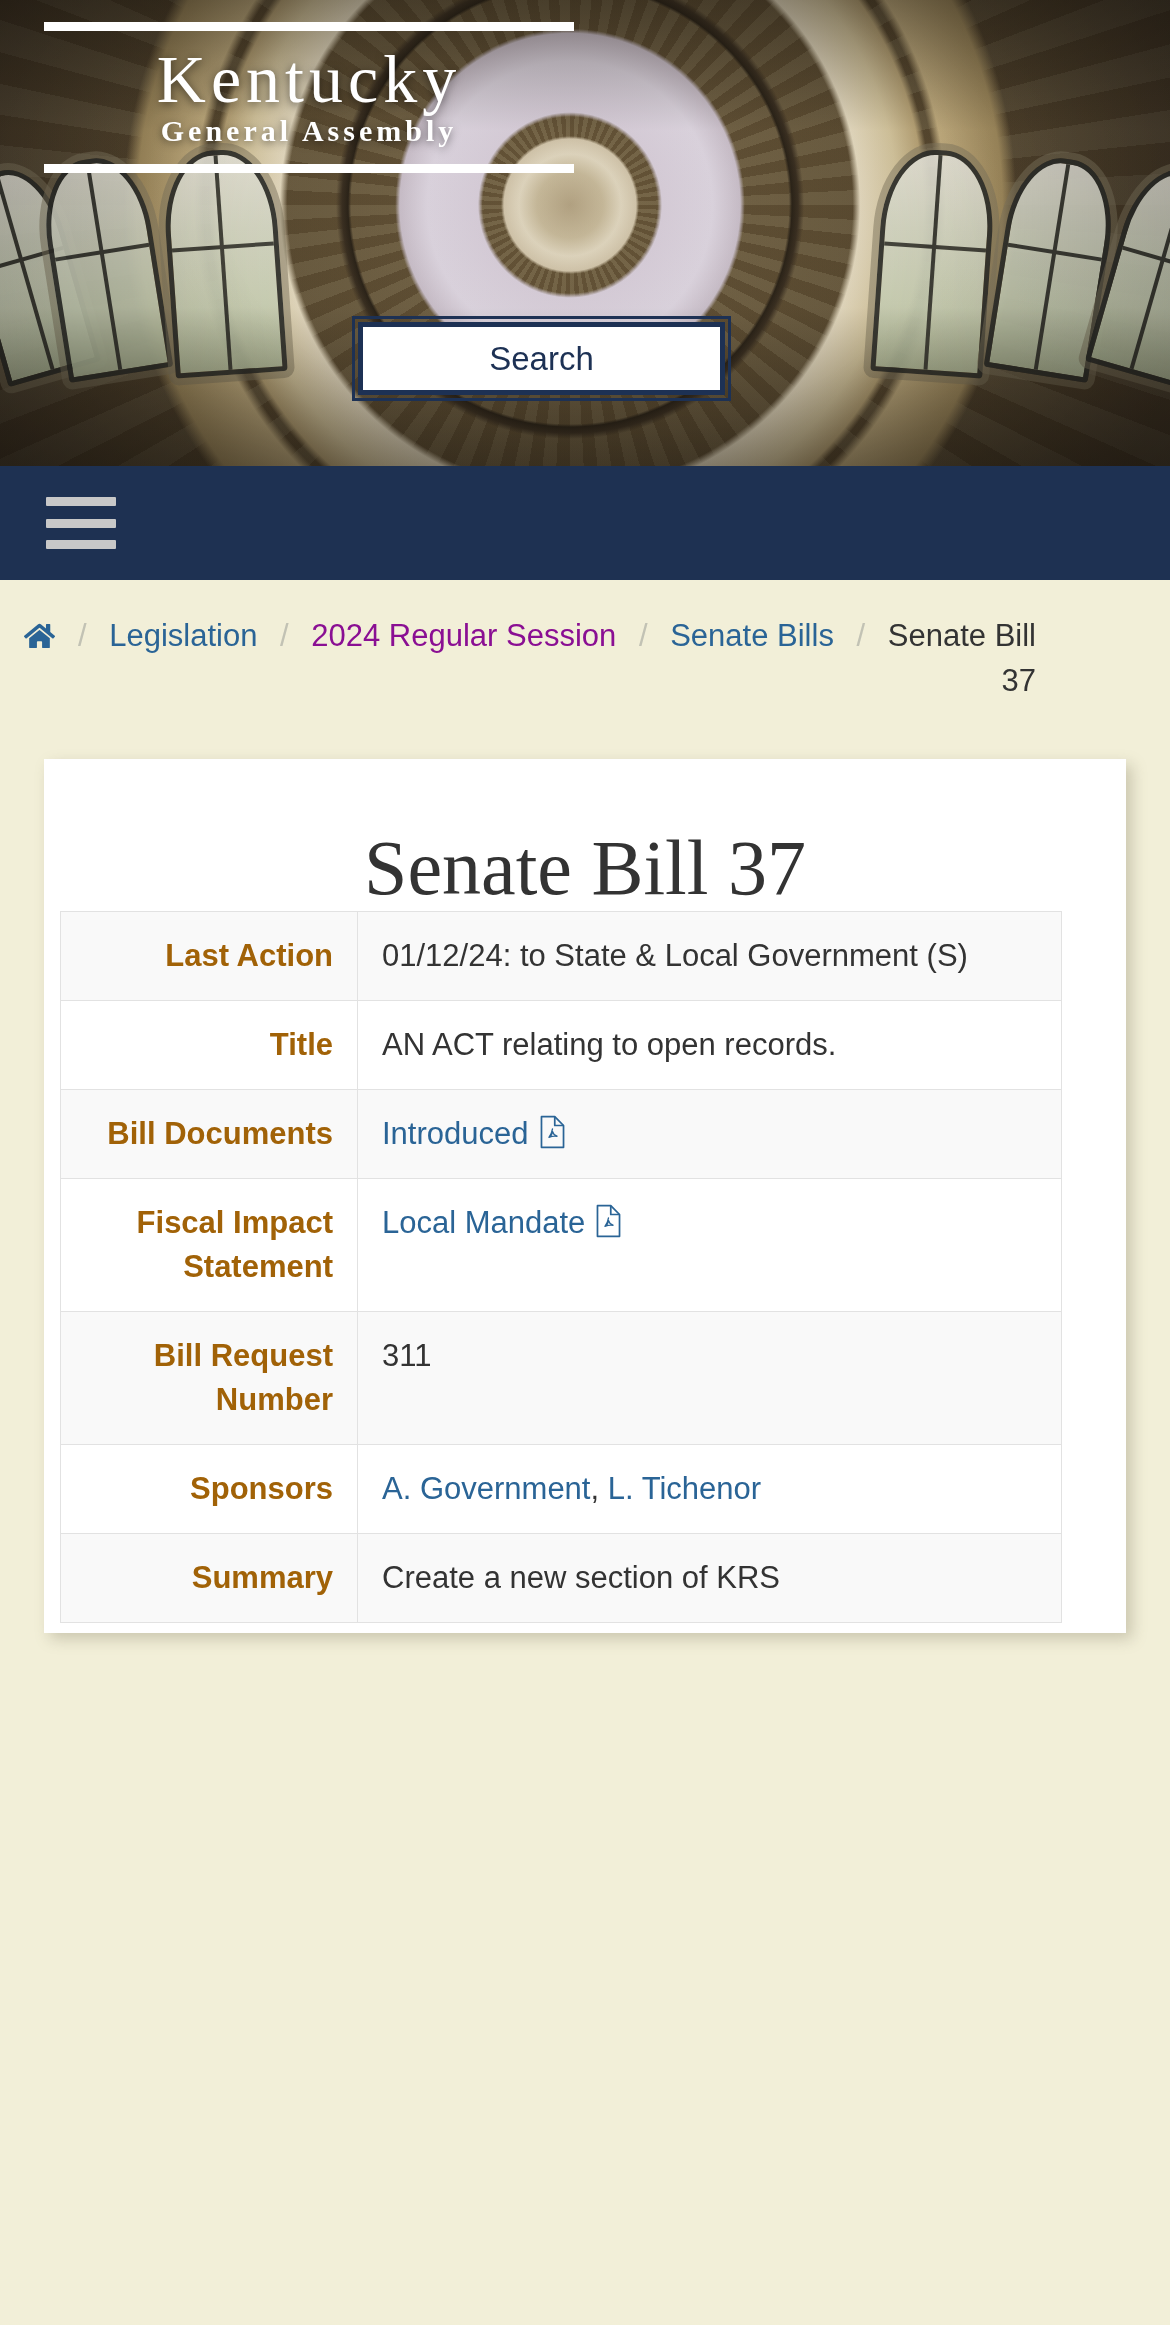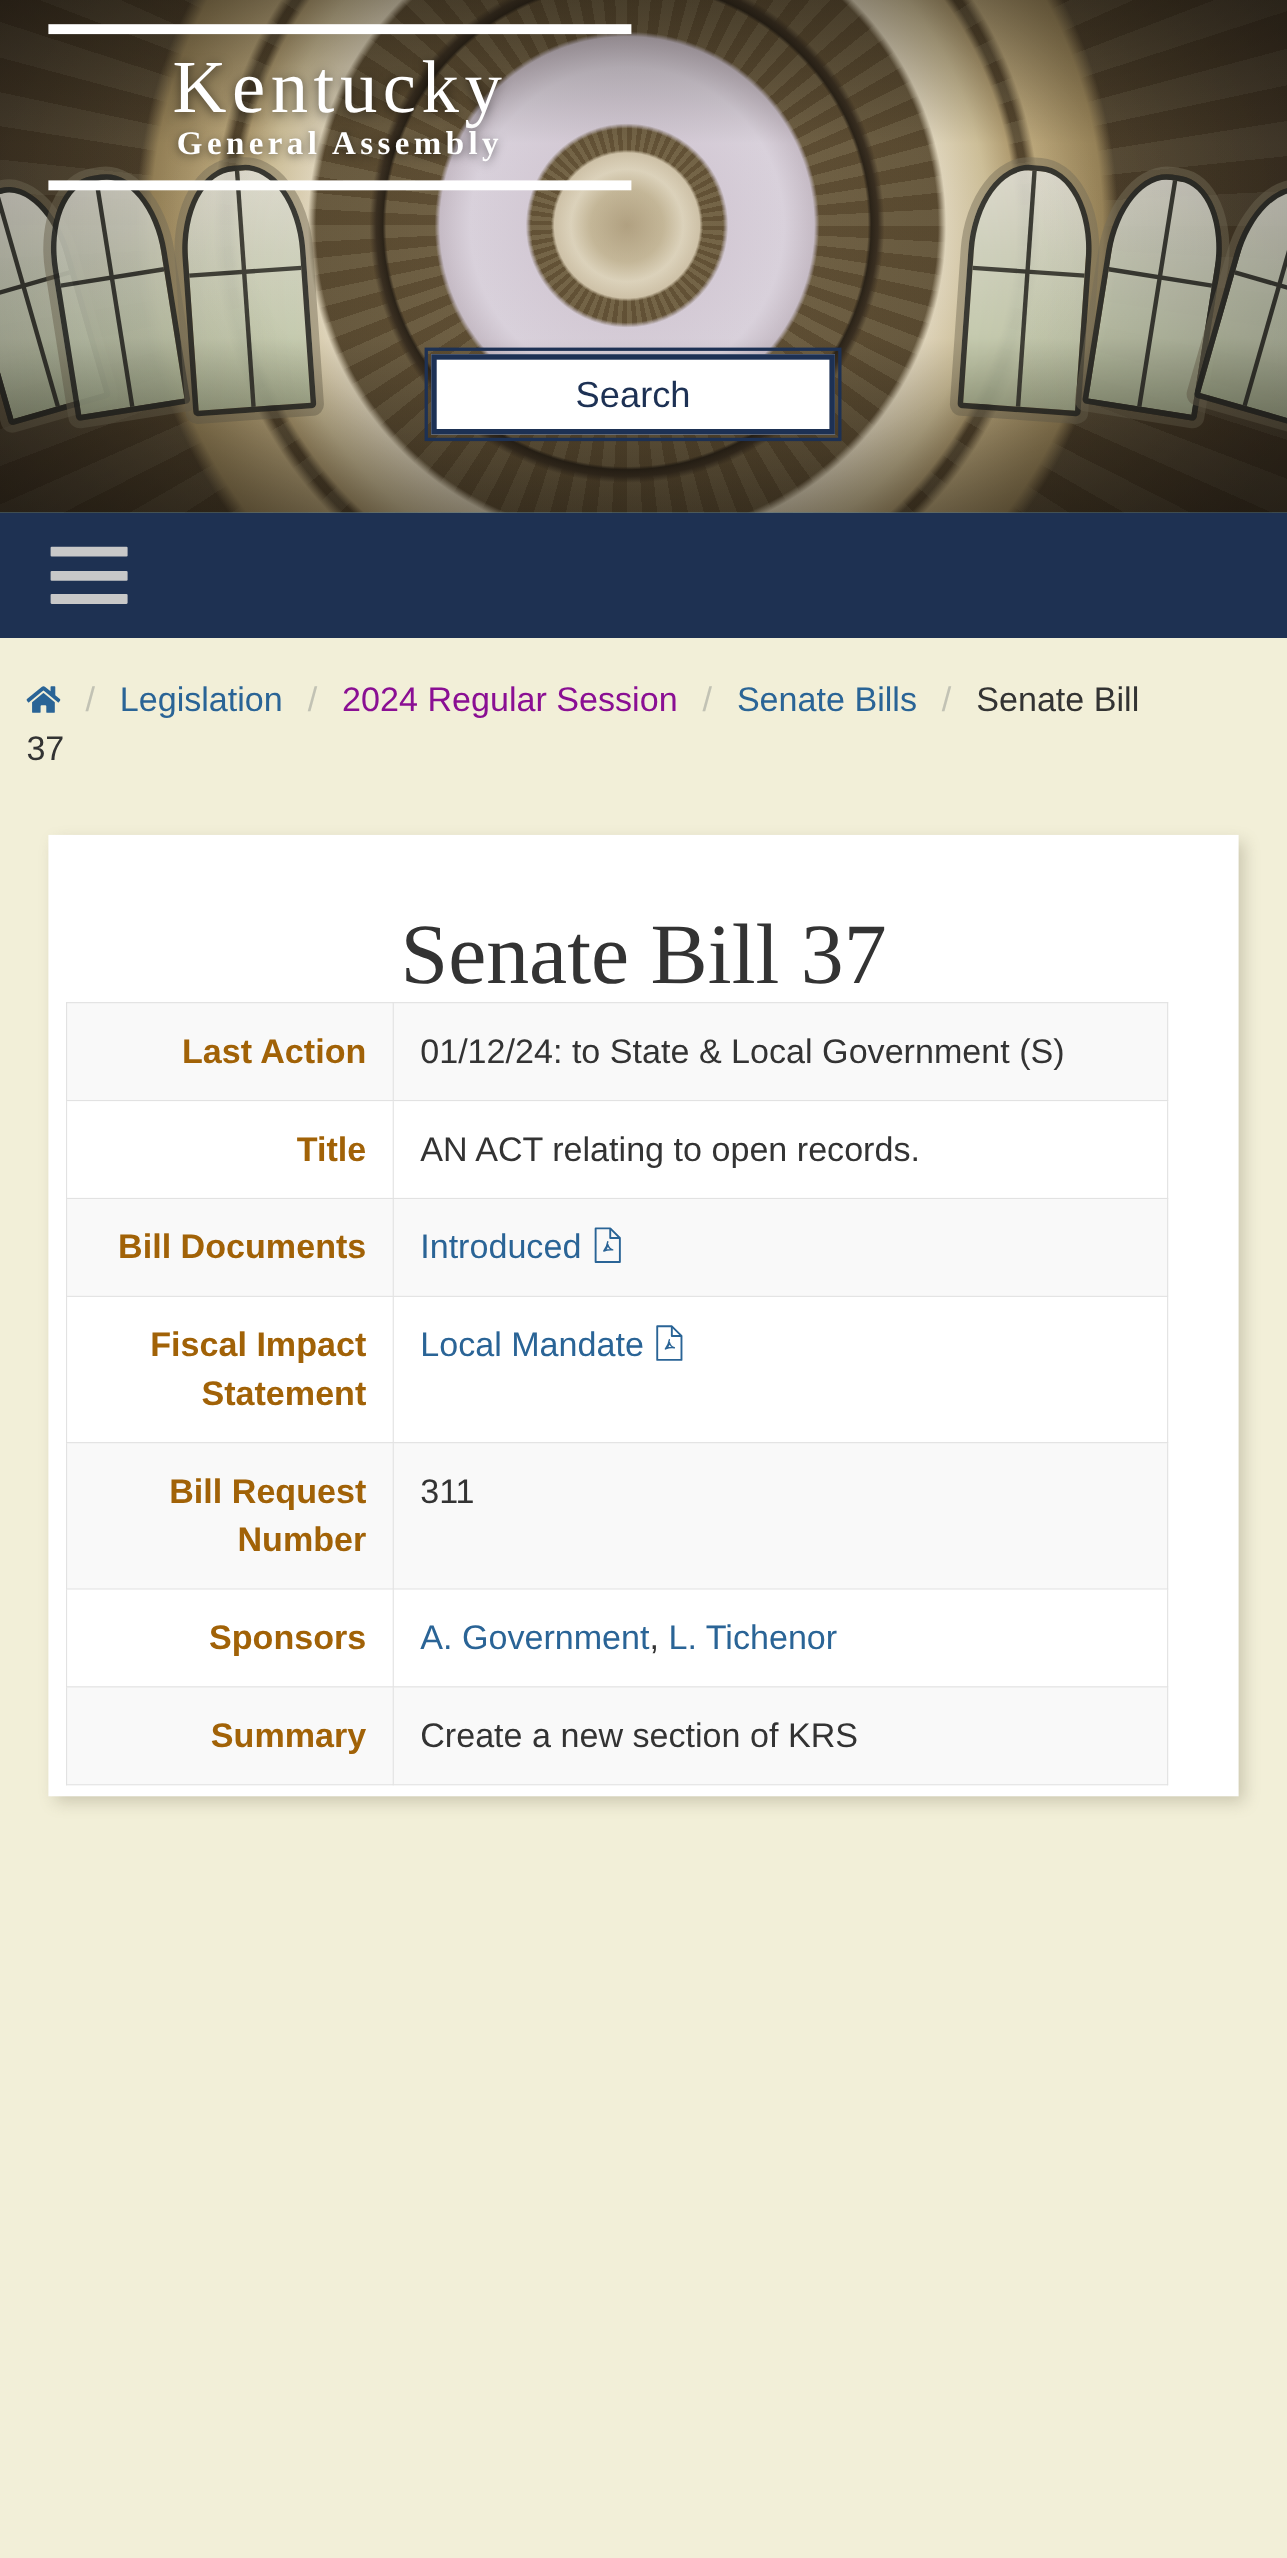--- a/index.html
+++ b/index.html
@@ -114,21 +114,21 @@
     font-size: 30px;
     color: #ffffff;
     letter-spacing: 4px;
     margin-top: 0;
     text-shadow: 0 2px 9px rgba(0,0,0,.55);
     font-weight: 700;
   }
 
   .search-wrap {
     position: absolute;
-    left: 392px;
+    left: 358px;
     top: 322px;
     z-index: 5;
     border-radius: 22px;
   }
   .search-btn {
     width: 367px;
     height: 73px;
     background: #ffffff;
     border: 5px solid #1d3154;
     outline: 3px solid #1d3154;
@@ -171,20 +171,21 @@
     border-radius: 1px;
   }
 
   
   .breadcrumb {
     padding: 34px 44px 0 24px;
     font-size: 31px;
     line-height: 1.45;
     color: #333333;
     max-width: 1080px;
+    text-align: right;
   }
   .breadcrumb a { text-decoration: none; }
   .crumb-link { color: #2a6496; }
   .crumb-visited { color: #8a0f93; }
   .crumb-current { color: #333333; }
   .crumb-sep {
     color: #c2c2b4;
     margin: 0 14px;
     font-size: 31px;
   }

